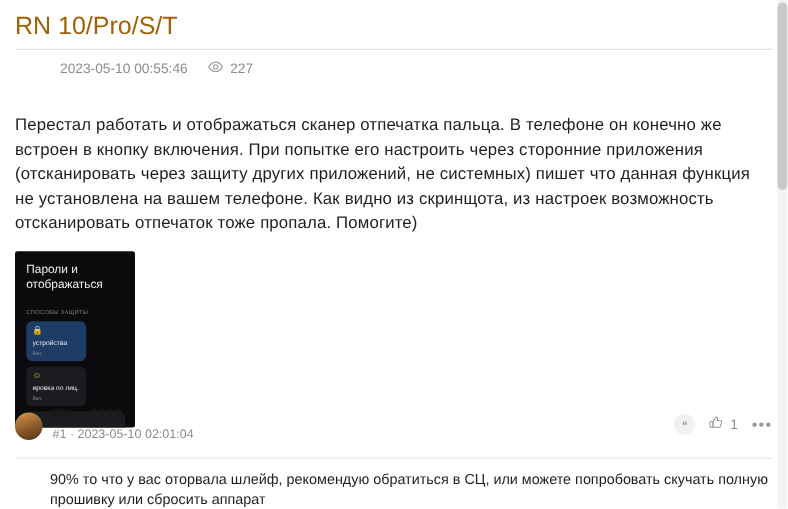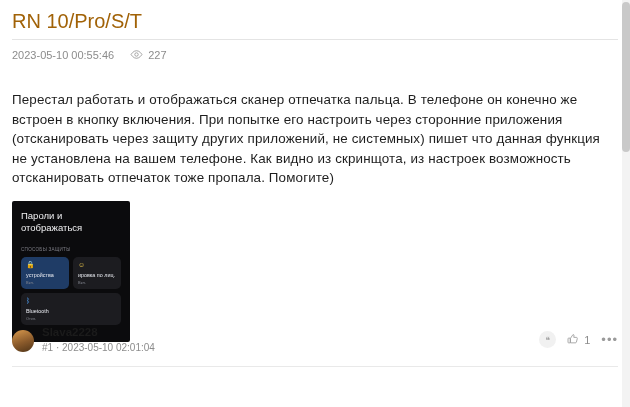--- a/index.html
+++ b/index.html
@@ -33,20 +33,21 @@
     background: #e4e4e4;
     margin: 9px 0 0 0;
   }
   .meta-row {
     display: flex;
     align-items: flex-end;
     gap: 16px;
     margin-top: 9px;
     color: #8c8c8c;
     font-size: 11px;
+    margin-left: 36px;
   }
   .meta-date {
     color: #8c8c8c;
     font-size: 11px;
   }
   .views {
     display: flex;
     align-items: center;
     gap: 5px;
     color: #8c8c8c;
@@ -59,21 +60,21 @@
   .post-body {
     margin-top: 29px;
     font-size: 13.4px;
     line-height: 19.5px;
     color: #1e1e1e;
     letter-spacing: 0.01em;
   }
   
   .shot {
     margin-top: 13px;
-    width: 118px;
+    width: 96px;
     height: 141px;
     background: #0b0b0d;
     border-radius: 2px;
     box-sizing: border-box;
     padding: 9px 8px 8px 9px;
     position: relative;
     cursor: pointer;
     overflow: hidden;
   }
   .shot-title {
@@ -290,19 +291,20 @@
               <path d="M4 6.2l3-4.4c.8 0 1.3.6 1.2 1.4l-.3 1.9h3c.8 0 1.3.7 1.1 1.4l-1 4c-.1.6-.6 1-1.2 1H4V6.2z" stroke="#9b9b9b" stroke-width="1" fill="none"></path>
               <rect x="1.2" y="6" width="2.6" height="5.5" rx="0.6" stroke="#9b9b9b" stroke-width="1" fill="none"></rect>
             </svg>
           </span>
           <span>1</span>
         </div>
         <div class="dots">•••</div>
       </div>
     </div>
     <div class="cm-divider"></div>
+    <div class="cm-text">90% то что у вас оторвала шлейф, рекомендую обратиться в СЦ, или можете попробовать скучать полную прошивку или сбросить аппарат</div>
   </div>
 
   <div class="scrollbar">
     <div class="scrollbar-thumb"></div>
   </div>
 
 </div>
 
 </body></html>

